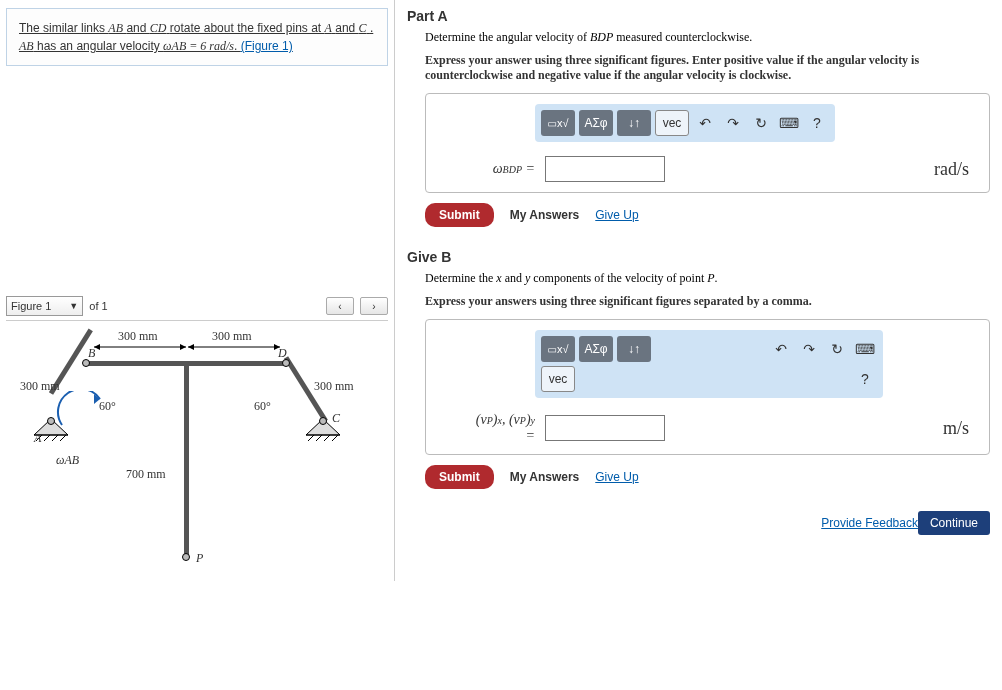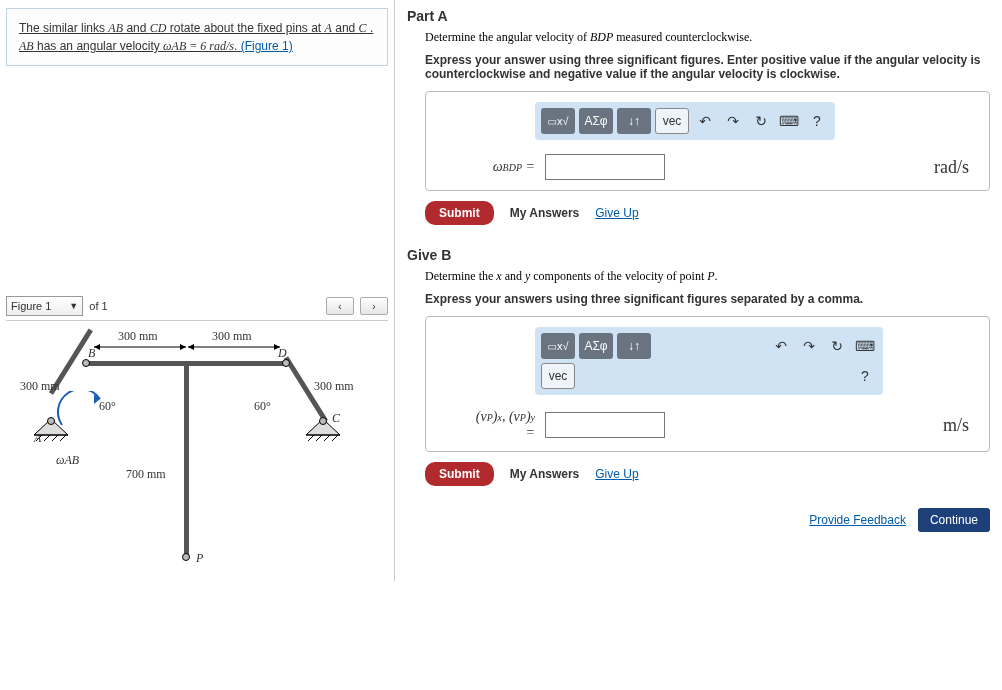--- a/index.html
+++ b/index.html
@@ -13,35 +13,35 @@
 .fig-select { border: 1px solid #999; background: linear-gradient(#fff,#eee); height: 20px; font-size: 11px; padding: 0 4px; display: flex; align-items: center; gap: 18px; }
 .fig-caret { font-size: 9px; }
 .fig-of { font-size: 11px; margin-left: 2px; }
 .fig-nav { margin-left: auto; display: flex; gap: 6px; }
 .nav-btn { width: 28px; height: 18px; border: 1px solid #aaa; background: linear-gradient(#fff,#e6e6e6); border-radius: 2px; font-size: 10px; display: flex; align-items: center; justify-content: center; cursor: pointer; }
 .fig-hr { border: none; border-top: 1px solid #ccc; margin: 4px 0 10px; }
 .fig-img { width: 360px; height: 250px; position: relative; font-family: "Times New Roman", serif; }
 .part-title { font-weight: bold; font-size: 14px; margin: 8px 0 6px; }
 .instr { margin: 0 0 8px 18px; font-family: "Times New Roman", serif; color: #000; }
 .instr .mi { font-style: italic; }
-.bold-inst { font-weight: bold; font-family: Liberation Sans, sans-serif; font-size: 12px; color: #333; margin: 0 0 10px 18px; }
+.bold-inst { font-weight: bold; font-family: Liberation Serif, serif; font-size: 12px; color: #333; margin: 0 0 10px 18px; }
 .ans-box { border: 1px solid #bbb; border-radius: 4px; margin: 0 0 10px 18px; padding: 10px 14px; }
 .toolbar { background: #cfe3f5; border-radius: 4px; padding: 6px; display: inline-flex; align-items: center; gap: 4px; margin-left: 95px; }
 .tb-btn { background: #6a7480; color: #fff; min-width: 34px; height: 26px; border-radius: 3px; display: inline-flex; align-items: center; justify-content: center; font-size: 12px; border: none; cursor: pointer; }
 .tb-btn.light { background: #cfe3f5; color: #333; border: 1px solid #cfe3f5; }
 .tb-plain { color:#333; background: transparent; border: none; width: 24px; height: 24px; display: inline-flex; align-items: center; justify-content: center; cursor: pointer; font-size: 14px; }
 .eq-row { display: flex; align-items: center; gap: 10px; margin-top: 14px; }
 .eq-label { font-family: "Times New Roman", serif; font-style: italic; font-size: 14px; width: 95px; text-align: right; white-space: nowrap; }
 .eq-label .sub { font-size: 10px; font-style: italic; }
 .input-box { border: 1px solid #777; width: 120px; height: 26px; padding: 2px 4px; font-size: 13px; }
 .unit { font-family: "Times New Roman", serif; font-size: 18px; margin-left: auto; padding-right: 6px; }
 .submit-row { display: flex; align-items: center; gap: 16px; margin: 0 0 22px 18px; }
 .submit-btn { background: #b02a2e; color: #fff; border: none; padding: 5px 14px; font-weight: bold; font-size: 12px; border-radius: 10px; cursor: pointer; }
 .my-ans { font-weight: bold; color: #333; font-size: 12px; }
-.footer-row { display: flex; align-items: center; gap: 12px; margin: 6px 0 0 18px; }
+.footer-row { display: flex; align-items: center; margin: 6px 0 0 18px; }
 .footer-row .spacer { flex: 1; }
 .continue-btn { background: #1d3f7a; color: #fff; border: none; padding: 5px 12px; border-radius: 3px; font-size: 12px; cursor: pointer; }
 .toolbar2 { background: #cfe3f5; border-radius: 4px; padding:6px; display:inline-flex; flex-direction: column; gap:4px; margin-left:95px; }
 .toolbar2 .row { display:flex; gap:4px; align-items:center; }
 
 .lbl { position:absolute; font-size:12px; }
 .node { position:absolute; width:8px; height:8px; border:1px solid #000; border-radius:50%; background:#bbb; }
 .bar { position:absolute; background:#555; }
 </style>
 </head>

